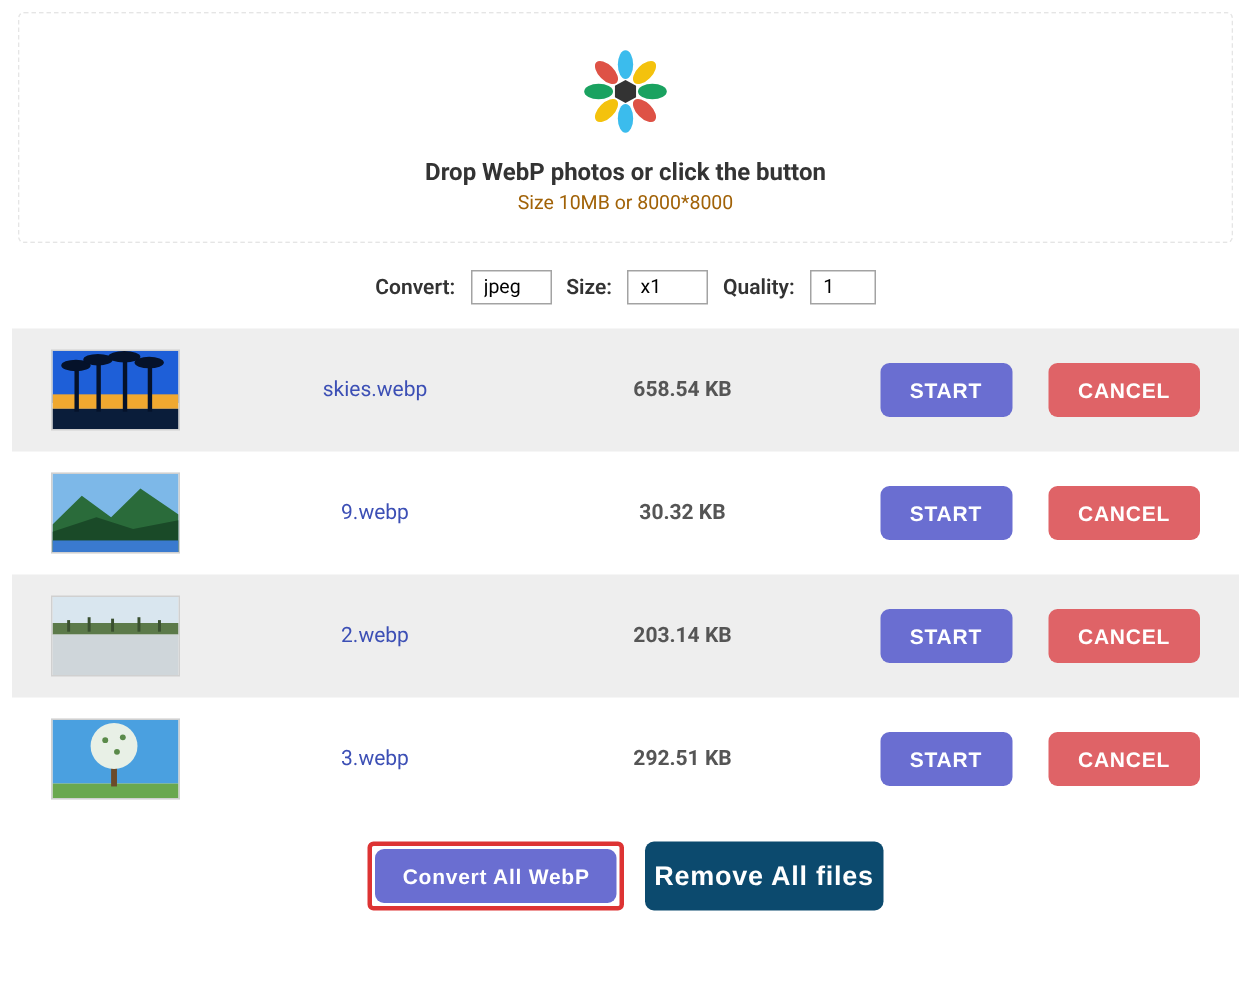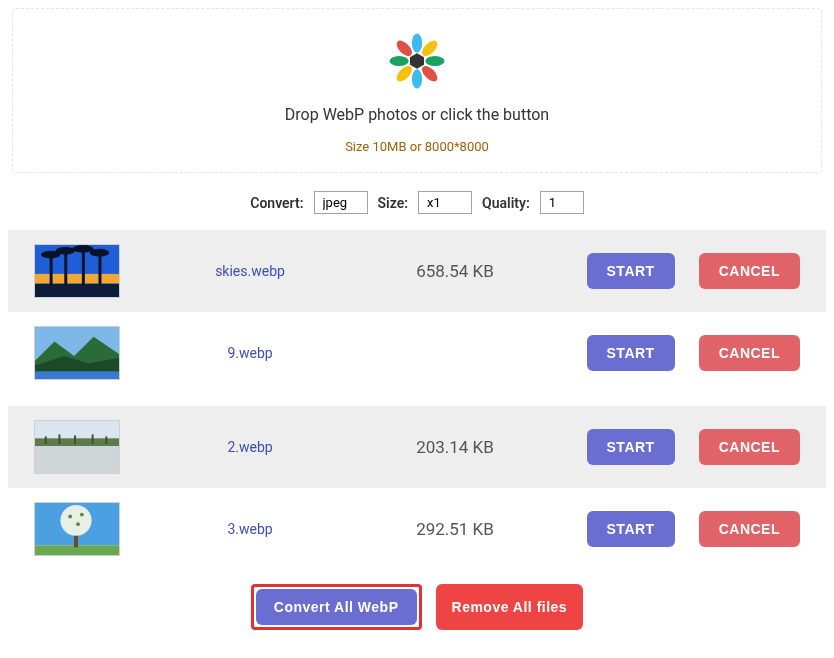--- a/index.html
+++ b/index.html
@@ -15,21 +15,21 @@
   .container { padding: 8px; }
 
   .drop-zone {
     border: 1px dashed #e5e5e5;
     border-radius: 4px;
     padding: 20px 0 18px;
     text-align: center;
     margin: 0 4px 18px;
   }
   .drop-zone .logo { width: 64px; height: 64px; margin: 0 auto 12px; }
-  .drop-title { font-size: 16px; font-weight: 400; color: #333; margin-bottom: 15px; }
+  .drop-title { font-size: 16px; font-weight: 700; color: #333; margin-bottom: 4px; }
   .drop-sub { font-size: 13px; color: #a16207; }
 
   .settings {
     display: flex;
     justify-content: center;
     align-items: center;
     gap: 10px;
     margin-bottom: 16px;
     font-size: 14px;
   }
@@ -47,40 +47,41 @@
   }
   .settings select { min-width: 54px; }
   .settings input.valbox { width: 44px; }
 
   .file-row {
     display: flex;
     align-items: center;
     padding: 14px 26px;
     gap: 0;
   }
-  .file-row.alt { background: #eeeeee; margin-top: 12px; }
+  .file-row.alt { background: #eeeeee; }
   .thumb {
     width: 86px; height: 54px;
     border: 1px solid #d0d0d0;
     background: #eee;
     flex-shrink: 0;
   }
   .thumb svg { width: 100%; height: 100%; display: block; }
   .fname {
     flex: 0 0 260px;
     text-align: center;
     color: #3c4fb5;
     font-size: 14px;
     cursor: pointer;
   }
   .fsize {
     flex: 0 0 150px;
     text-align: center;
     color: #555;
-    font-size: 17px;
+    font-size: 14px;
+    font-weight: bold;
   }
   .actions {
     margin-left: auto;
     display: flex;
     gap: 24px;
   }
 
   .btn {
     border: none;
     border-radius: 6px;
@@ -102,24 +103,24 @@
     padding: 14px 0 6px;
   }
   .btn-convert {
     background: #6a6ed1;
     padding: 10px 18px;
     font-weight: 700;
     font-size: 14px;
     text-transform: none;
   }
   .btn-remove {
-    background: #ef4444;
-    padding: 10px 16px;
+    background: #0c4a6e;
+    padding: 10px 6px;
     font-weight: 700;
-    font-size: 14px;
+    font-size: 18px;
   }
   .highlight-frame {
     border: 3px solid #d33;
     border-radius: 4px;
     padding: 2px;
     display: inline-block;
   }
   .sel-wrap { position: relative; display: inline-block; }
 </style>
 </head>
@@ -189,20 +190,21 @@
   <div class="file-row">
     <div class="thumb">
       <svg viewBox="0 0 86 54" preserveAspectRatio="none">
         <rect width="86" height="54" fill="#7db8e8"></rect>
         <polygon points="0,35 20,15 40,30 60,10 86,28 86,54 0,54" fill="#2a6b3a"></polygon>
         <polygon points="0,40 30,30 55,38 86,32 86,54 0,54" fill="#1a4a28"></polygon>
         <rect y="46" width="86" height="8" fill="#3a7acf"></rect>
       </svg>
     </div>
     <a class="fname">9.webp</a>
+    <span class="fsize">30.32 KB</span>
     <div class="actions">
       <button class="btn btn-start">START</button>
       <button class="btn btn-cancel">CANCEL</button>
     </div>
   </div>
 
   <div class="file-row alt">
     <div class="thumb">
       <svg viewBox="0 0 86 54" preserveAspectRatio="none">
         <rect width="86" height="22" fill="#d9e6ef"></rect>

